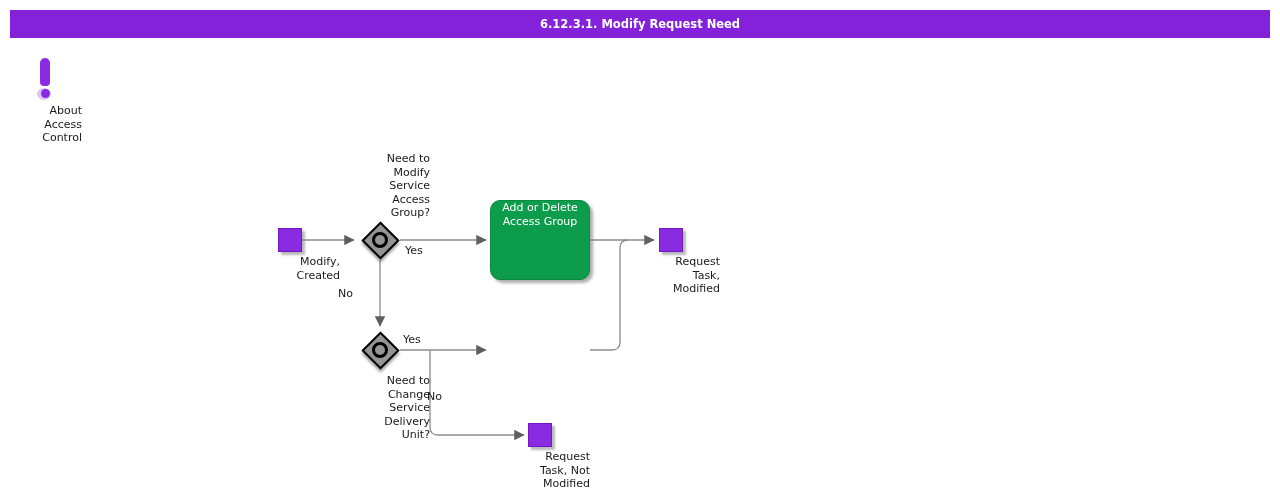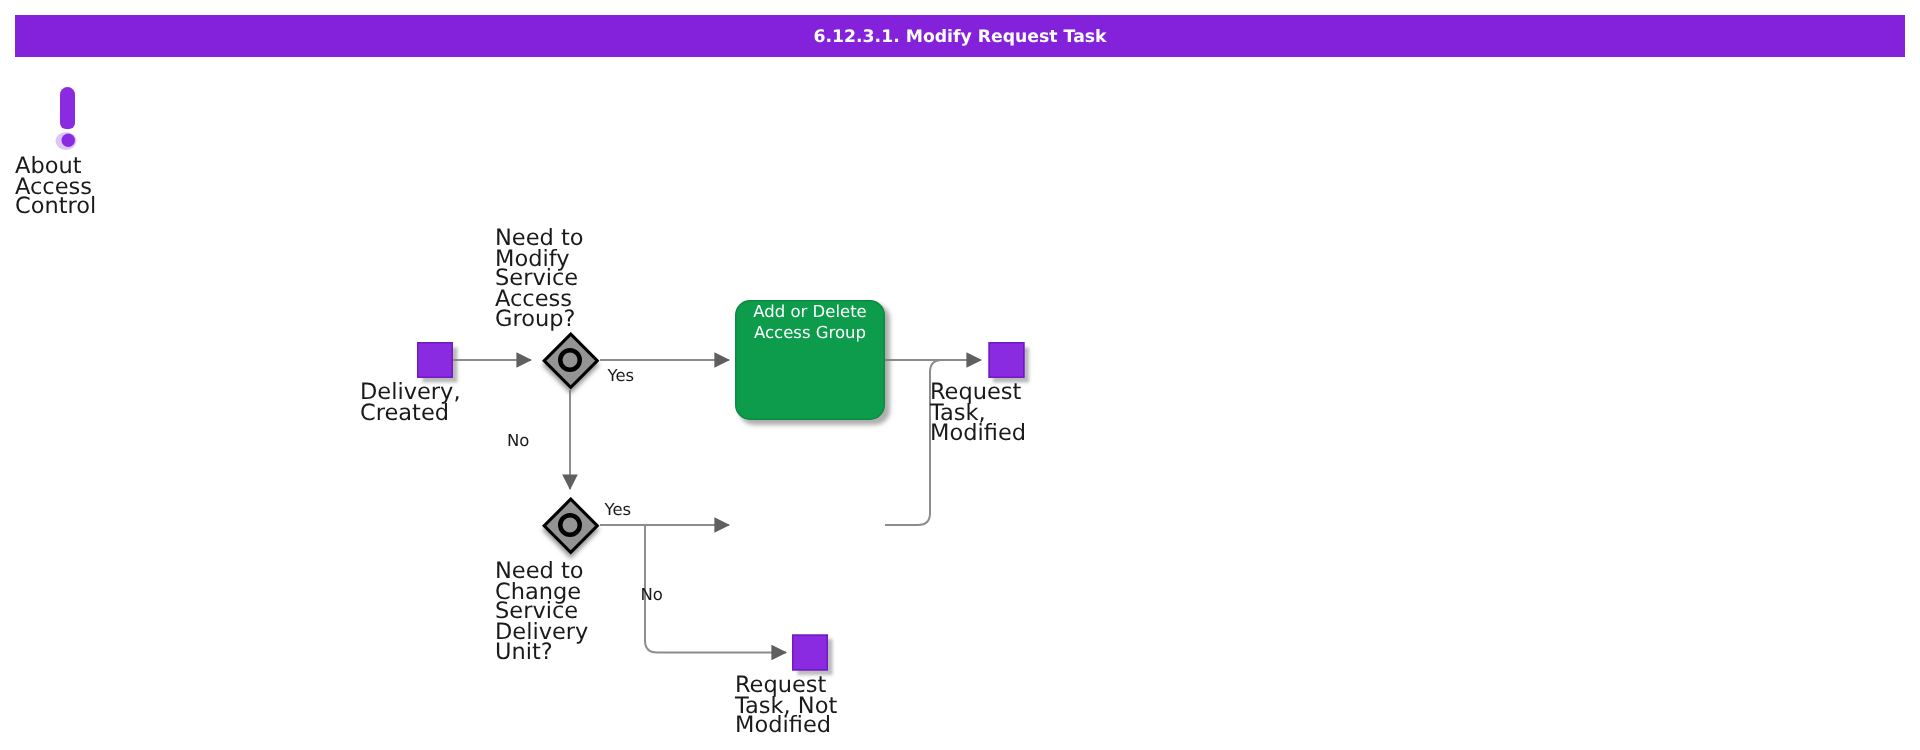--- a/index.html
+++ b/index.html
@@ -11,22 +11,22 @@
     background:var(--header_bg,#8321DB);
     color:#ffffff; font-weight:bold; font-size:11.5px;
     display:flex; align-items:center; justify-content:center;
   }
 
   .conn-svg { position:absolute; left:0; top:0; pointer-events:none; }
   .conn { stroke:var(--connector,#8c8c8c); stroke-width:1.3; fill:none; }
   .arrhead { fill:var(--arrowhead,#5f5f5f); }
 
   .label {
-    position:absolute; font-size:15px; line-height:13.5px; color:#1a1a1a;
-    text-align:left; white-space:pre-line;
+    position:absolute; font-size:11px; line-height:13.5px; color:#1a1a1a;
+    text-align:right; white-space:pre-line;
   }
   .edge-label {
     position:absolute; font-size:11px; color:#1a1a1a; width:40px; 
   }
 
   .sq {
     position:absolute; width:24px; height:24px;
     background:var(--node_purple,#8A2BE2);
     border:1px solid var(--node_purple_border,#7319C4);
     box-sizing:border-box;
@@ -74,21 +74,21 @@
     position:absolute; left:2.5px; top:31px; width:9px; height:9px;
     background:var(--icon_purple,#8A2BE2); border-radius:50%;
   }
 </style>
 </head>
 <body>
 
 <div class="canvas">
 
   <div class="titlebar">
-    <span>6.12.3.1. Modify Request Task</span>
+    <span>6.12.3.1. Modify Request Need</span>
   </div>
 
   <svg class="conn-svg" width="1280" height="500" viewBox="0 0 1280 500">
     <defs>
       <marker id="arr" viewBox="0 0 8 8" refX="7.5" refY="4" markerWidth="8" markerHeight="8" orient="auto-start-reverse">
         <path class="arrhead" d="M0,0 L8,4 L0,8 Z"></path>
       </marker>
     </defs>
     <path class="conn" d="M302 240 L354 240" marker-end="url(#arr)"></path>
     <path class="conn" d="M400 240 L486 240" marker-end="url(#arr)"></path>
@@ -102,21 +102,21 @@
   <div class="about-icon">
     <div class="dot-shadow"></div>
     <div class="bar"></div>
     <div class="dot"></div>
   </div>
   <div class="label" style="left:10px; top:104px; width:72px;">About
 Access
 Control</div>
 
   <div class="sq" style="left:278px; top:228px;"></div>
-  <div class="label" style="left:240px; top:255px; width:100px;">Delivery,
+  <div class="label" style="left:240px; top:255px; width:100px;">Modify,
 Created</div>
 
   <div class="gw" style="left:360px; top:220px;">
     <div class="shape"></div>
     <div class="ring"></div>
   </div>
   <div class="label" style="left:330px; top:152px; width:100px;">Need to
 Modify
 Service
 Access

